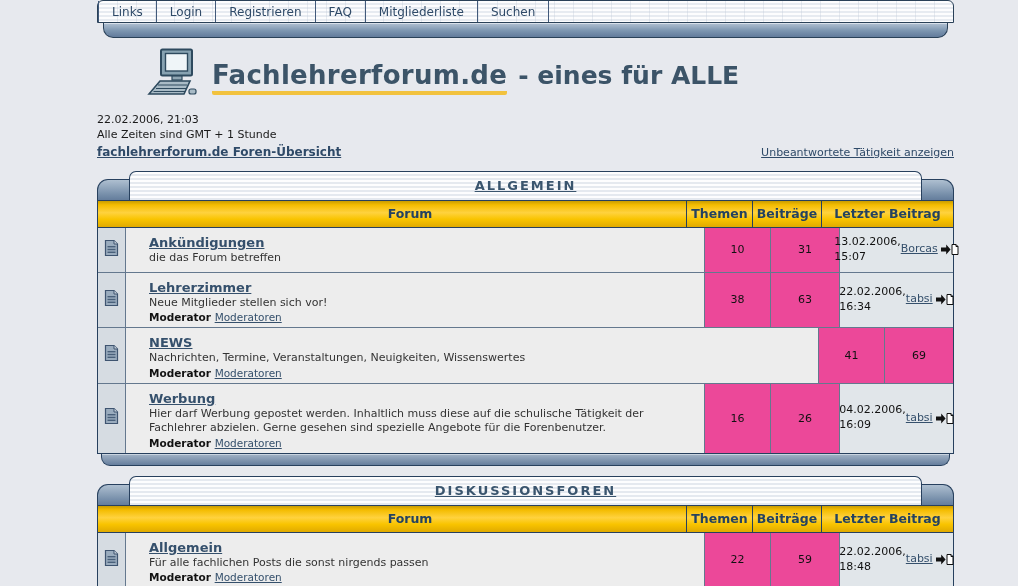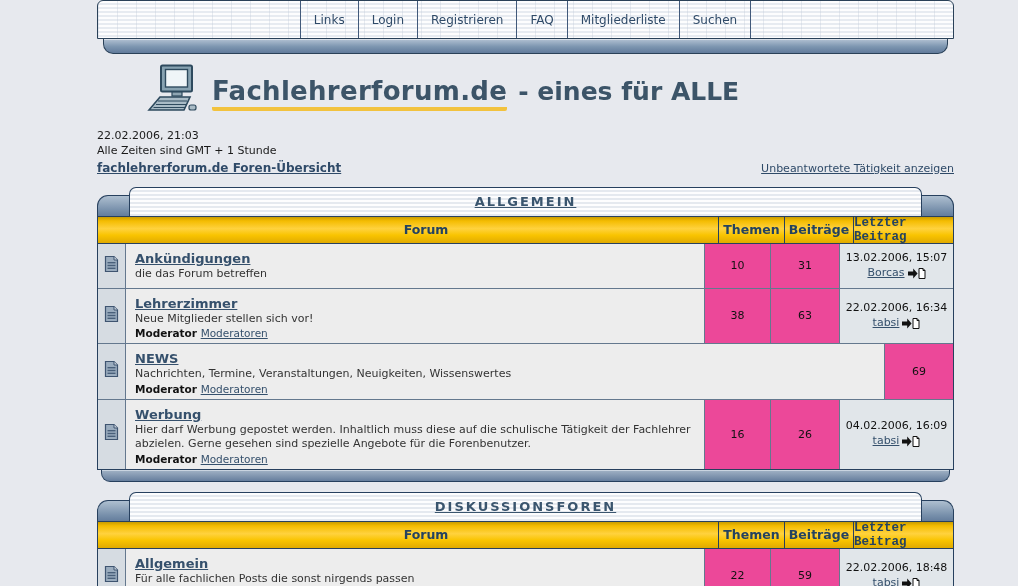--- a/index.html
+++ b/index.html
@@ -6,27 +6,27 @@
   html,body { width:1018px; height:586px; overflow:hidden; }
   body {
     background:#E7E9EE;
     font-family:"DejaVu Sans","Liberation Sans",sans-serif;
     position:relative;
   }
   .page { position:absolute; left:97px; top:0; width:857px; }
 
   
   .navstrip {
-    height:39px;
+    height:23px;
     border:1px solid #2A4158;
     border-radius:6px 6px 0 0;
     background:
       repeating-linear-gradient(to right, rgba(190,200,215,.35) 0 1px, transparent 1px 19px),
       repeating-linear-gradient(to bottom, #FDFDFE 0 2px, #E7EBF1 2px 4px);
-    display:flex; align-items:stretch; justify-content:center;
+    display:flex; align-items:stretch; 
   }
   .nav-item {
     display:flex; align-items:center;
     padding:0 13px;
     font-size:12px; color:#2F4A68;
     border-left:1px solid #41597A;
     cursor:pointer;
   }
   .nav-item:last-child { border-right:1px solid #41597A; }
   .navbar-shadow {
@@ -78,38 +78,38 @@
   .thead {
     display:flex; height:27px;
     background:linear-gradient(to bottom,#C99C00 0,#F4BC00 15%,#FFD23E 45%,#F9C400 70%,#E0AA00 100%);
     border-bottom:1px solid #27405E;
     padding-left:36px;
   }
   .th { display:flex; align-items:center; justify-content:center; font-weight:bold; font-size:12.5px; color:#24425F; }
   .th-forum { flex:1; }
   .th-topics { width:66px; border-left:1px solid #27405E; }
   .th-posts  { width:69px; border-left:1px solid #27405E; }
-  .th-last   { width:100px; border-left:1px solid #27405E;font-family:Liberation Mono, monospace; }
+  .th-last   { width:132px; border-left:1px solid #27405E; }
 
   .row { display:flex; min-height:44px; }
   .row + .row { border-top:1px solid #64788E; }
   .c-icon {
     width:28px; background:#D6DCE2; border-right:1px solid #64788E;
     display:flex; align-items:center; justify-content:center; flex-shrink:0;
   }
-  .c-forum { flex:1; background:#EDEDED; padding:4px 9px 4px; }
+  .c-forum { flex:1; background:#EDEDED; padding:4px 23px 4px; }
   .c-num {
     width:66px; background:#ec4899; border-left:1px solid #64788E;
     display:flex; align-items:center; justify-content:center;
     font-size:11px; color:#111; flex-shrink:0;
   }
   .c-posts { width:69px; }
   .c-last {
     width:114px; background:#E1E6EA; border-left:1px solid #64788E;
-    display:flex; flex-direction:column; align-items:center; justify-content:center;
+    display:flex; align-items:center; justify-content:center;
     font-size:11px; color:#111; padding:2px 1px; flex-shrink:0; line-height:1.35;
   }
   .f-name { font-size:13px; font-weight:bold; color:#35506C; text-decoration:underline; line-height:1.25; cursor:pointer; display:inline-block; }
   .f-desc { font-size:11px; color:#333; line-height:1.3; }
   .f-mods { font-size:10.5px; color:#111; margin-top:1px; }
   .f-mods .mod-label { font-weight:bold; }
   .mod-link { color:#35506C; text-decoration:underline; cursor:pointer; }
   .last-line { display:flex; align-items:center; gap:3px; }
   .u-link { color:#35506C; text-decoration:underline; font-size:11px; cursor:pointer; }
   .goto-icon { cursor:pointer; display:inline-flex; }
@@ -266,20 +266,21 @@
       </span>
     </div>
     <div class="c-forum">
       <span class="f-name">NEWS</span>
       <div class="f-desc">Nachrichten, Termine, Veranstaltungen, Neuigkeiten, Wissenswertes</div>
       <div class="f-mods" style="">
         <span class="mod-label">Moderator </span>
         <span class="mod-links"><span class="mod-link">Moderatoren</span></span>
       </div>
     </div>
+    <div class="c-num c-topics">41</div>
     <div class="c-num c-posts">69</div>
   </div>
 
   <div class="row">
     <div class="c-icon">
       <span>
         <svg width="15" height="18" viewBox="0 0 15 18">
           <path d="M1.5 1.5 h8.5 l3.5 3.5 v11.5 h-12 z" fill="#9AACBE" stroke="#3E5470" stroke-width="1.2"></path>
           <path d="M10 1.5 v3.5 h3.5" fill="#C9D3DD" stroke="#3E5470" stroke-width="1"></path>
           <rect x="3.5" y="7" width="8" height="1.4" fill="#49607A"></rect>

